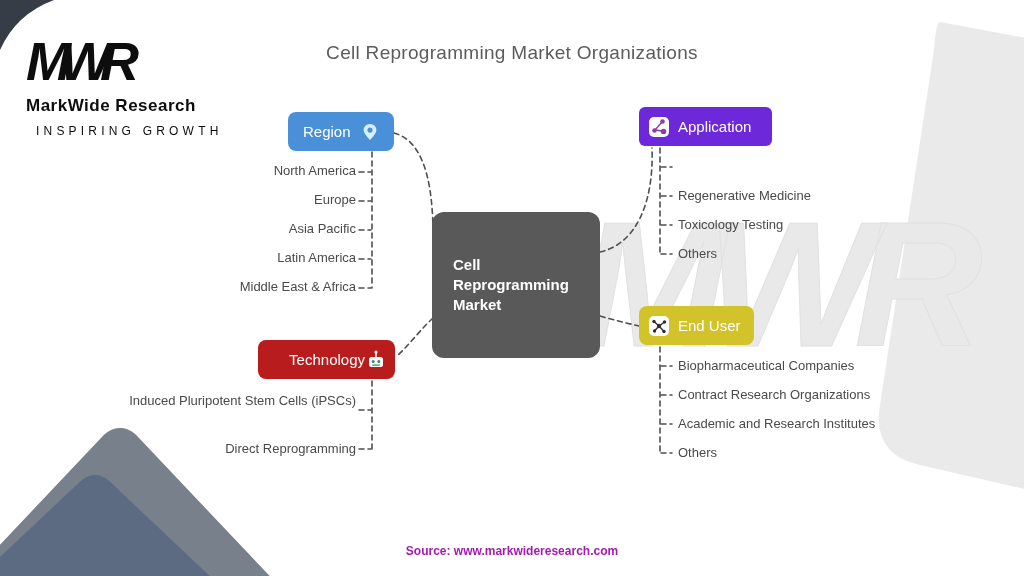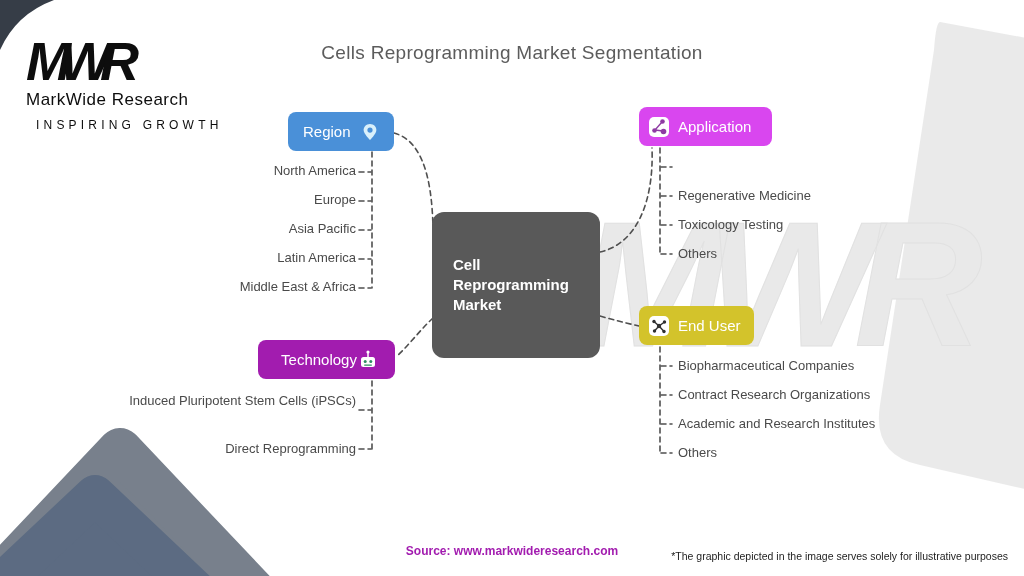--- a/index.html
+++ b/index.html
@@ -18,41 +18,41 @@
   svg.connectors{z-index:2;}
   .layer{position:absolute;left:0;top:0;width:100%;height:100%;z-index:3;}
 
   .title{
     position:absolute;left:0;right:0;top:42px;text-align:center;
     font-size:19px;color:#5c5c5c;letter-spacing:.3px;
   }
 
   .logo{position:absolute;left:26px;top:34px;color:#0d0d0d;}
   .logo-mwr{font-size:54px;font-weight:800;font-style:italic;letter-spacing:-11px;line-height:1;}
-  .logo-name{font-size:17px;font-weight:400;letter-spacing:.5px;margin-top:2px;}
+  .logo-name{font-size:17px;font-weight:700;letter-spacing:.5px;margin-top:8px;}
   .logo-tag{font-size:12px;font-weight:400;letter-spacing:4.2px;margin-top:8px;margin-left:10px;}
 
   .center-node{
     position:absolute;left:432px;top:212px;width:168px;height:146px;
     background:#595959;border-radius:12px;display:flex;align-items:center;justify-content:center;
   }
   .center-node span{
     display:block;width:126px;color:#ffffff;
     font-size:15px;font-weight:600;line-height:1.35;
   }
 
   .cat-node{
     position:absolute;height:39px;border-radius:8px;display:flex;align-items:center;
     color:#ffffff;font-size:15px;box-sizing:border-box;
   }
   .cat-node .icon{flex:0 0 auto;}
   .cat-label{white-space:nowrap;}
   .node-region{left:288px;top:112px;width:106px;background:#4a90d8;padding:0 14px 0 15px;justify-content:space-between;}
-  .node-application{left:639px;top:107px;width:133px;background:#d946ef;padding:0 10px 0 9px;gap:8px;}
-  .node-technology{left:258px;top:340px;width:137px;background:#a21caf;padding:0 8px 0 15px;justify-content:center;}
+  .node-application{left:639px;top:107px;width:133px;background:#6d28d9;padding:0 10px 0 9px;gap:8px;border-radius:6px;}
+  .node-technology{left:258px;top:340px;width:137px;background:#b91c1c;padding:0 8px 0 15px;justify-content:flex-end;}
   .node-enduser{left:639px;top:306px;width:115px;background:#d3c32b;padding:0 10px 0 9px;gap:8px;}
 
   .item{
     position:absolute;font-size:13px;color:#4a4a4a;line-height:1.32;white-space:nowrap;
   }
   .item.r{right:668px;text-align:right;}
   .item.l{left:678px;text-align:left;}
   .item.wrap{white-space:normal;width:228px;}
 
   .footer-source{
@@ -99,21 +99,21 @@
   </svg>
 
   <div class="layer">
 
     <div class="logo">
       <div class="logo-mwr">MWR</div>
       <div class="logo-name">MarkWide Research</div>
       <div class="logo-tag">INSPIRING GROWTH</div>
     </div>
 
-    <div class="title">Cells Reprogramming Market Segmentation</div>
+    <div class="title">Cell Reprogramming Market Organizations</div>
 
     <div class="center-node">
       <span>Cell Reprogramming Market</span>
     </div>
 
     <div class="cat-node node-region">
       <span class="cat-label">Region</span>
       <svg class="icon" width="20" height="20" viewBox="0 0 20 20">
         <path d="M10 2 C6.2 2 3.6 4.9 3.6 8.1 C3.6 12 10 18 10 18 C10 18 16.4 12 16.4 8.1 C16.4 4.9 13.8 2 10 2 Z" fill="#d9f0fb"></path>
         <circle cx="10" cy="8.1" r="2.6" fill="#4a90d8"></circle>
@@ -176,16 +176,15 @@
     <div class="item l" style="top:187px">Regenerative Medicine</div>
     <div class="item l" style="top:216px">Toxicology Testing</div>
     <div class="item l" style="top:245px">Others</div>
 
     <div class="item l" style="top:357px">Biopharmaceutical Companies</div>
     <div class="item l" style="top:386px">Contract Research Organizations</div>
     <div class="item l" style="top:415px">Academic and Research Institutes</div>
     <div class="item l" style="top:444px">Others</div>
 
     <div class="footer-source">Source: www.markwideresearch.com</div>
-    <div class="footer-disclaimer">*The graphic depicted in the image serves solely for illustrative purposes</div>
 
   </div>
 </div>
 
 </body></html>

